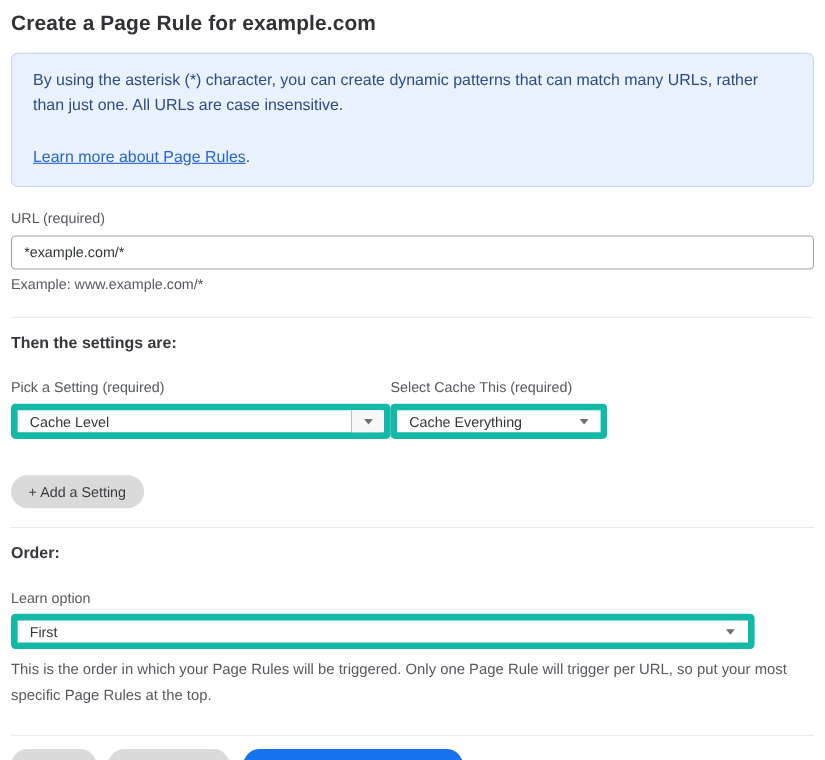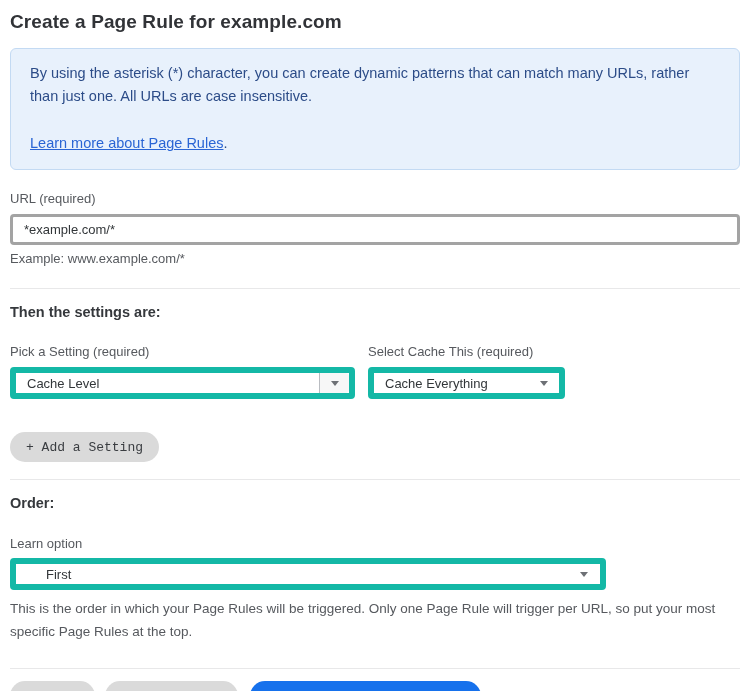--- a/index.html
+++ b/index.html
@@ -53,21 +53,21 @@
   .field-label {
     font-size: 13px;
     color: #56595e;
   }
   .url-label { margin-top: 21px; }
 
   .text-input {
     margin-top: 8px;
     width: 730px;
     height: 31px;
-    border: 3px solid #a3a3a3;
+    border: 1px solid #a3a3a3;
     border-radius: 4px;
     padding: 0 11px;
     font-size: 13px;
     color: #323639;
     font-family: "Liberation Sans", "DejaVu Sans", sans-serif;
     background: #ffffff;
     outline: none;
   }
   .field-helper {
     margin-top: 6px;
@@ -84,21 +84,20 @@
   .section-heading {
     margin-top: 15px;
     font-size: 14.5px;
     font-weight: bold;
     color: #35383c;
   }
 
   .settings-row {
     margin-top: 24px;
     display: flex;
-    gap: 13px;
     align-items: flex-start;
   }
   .settings-col .field-label { margin-bottom: 8px; }
 
   .select-box {
     height: 32px;
     border: 6px solid #14b8a6;
     border-radius: 4px;
     background: #ffffff;
     display: flex;
@@ -123,40 +122,40 @@
     align-items: center;
     justify-content: center;
   }
   .select-inline { width: 197px; }
   .select-inline .arrow-cell {
     width: 30px;
     display: flex;
     align-items: center;
     justify-content: center;
   }
-  .select-full { width: 596px; margin-top: 7px; padding-left: 19px; }
+  .select-full { width: 676px; margin-top: 7px; }
   .select-full .arrow-cell {
     width: 32px;
     display: flex;
     align-items: center;
     justify-content: center;
   }
   .caret-down {
     width: 0; height: 0;
     border-left: 4.5px solid transparent;
     border-right: 4.5px solid transparent;
     border-top: 5.5px solid #6d7075;
   }
 
   .btn {
     height: 30px;
     border: none;
     border-radius: 15px;
     font-size: 13px;
-    font-family: Liberation Mono, monospace;
+    font-family: Liberation Sans, sans-serif;
     cursor: pointer;
     padding: 0 16px;
   }
   .btn-gray {
     background: #dadada;
     color: #3a3d41;
   }
   .add-setting-btn {
     margin-top: 33px;
     display: inline-block;

